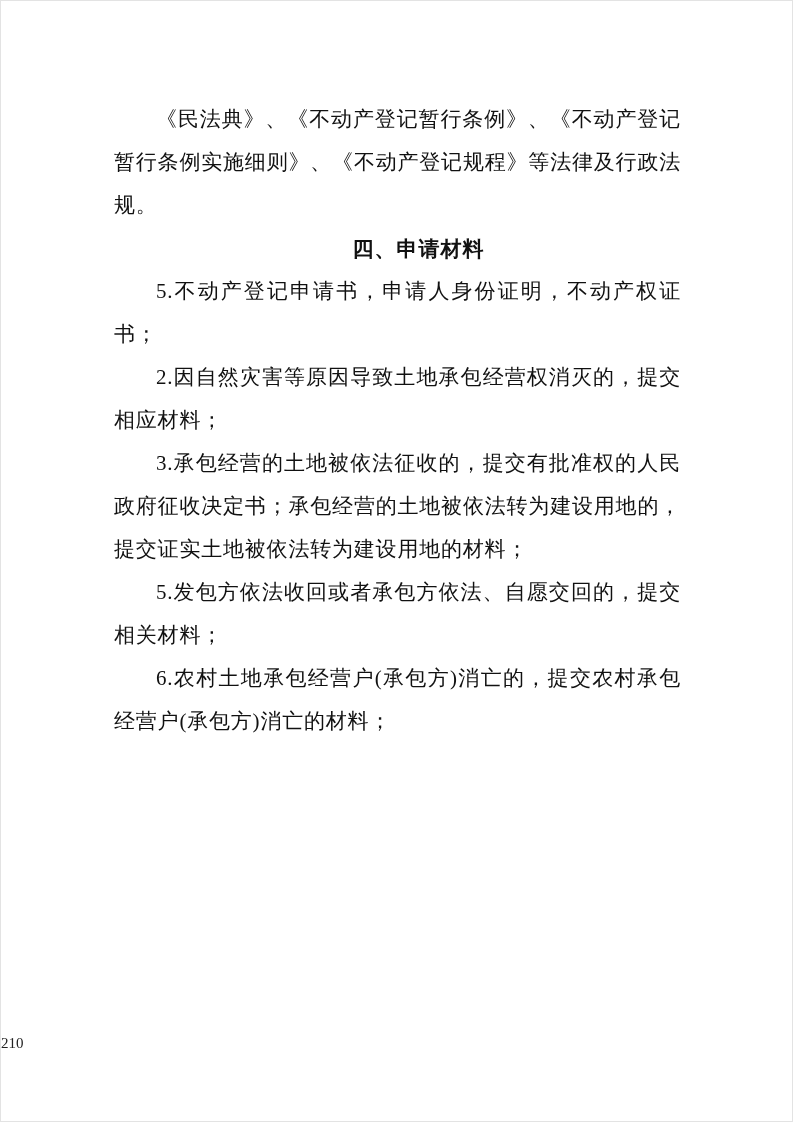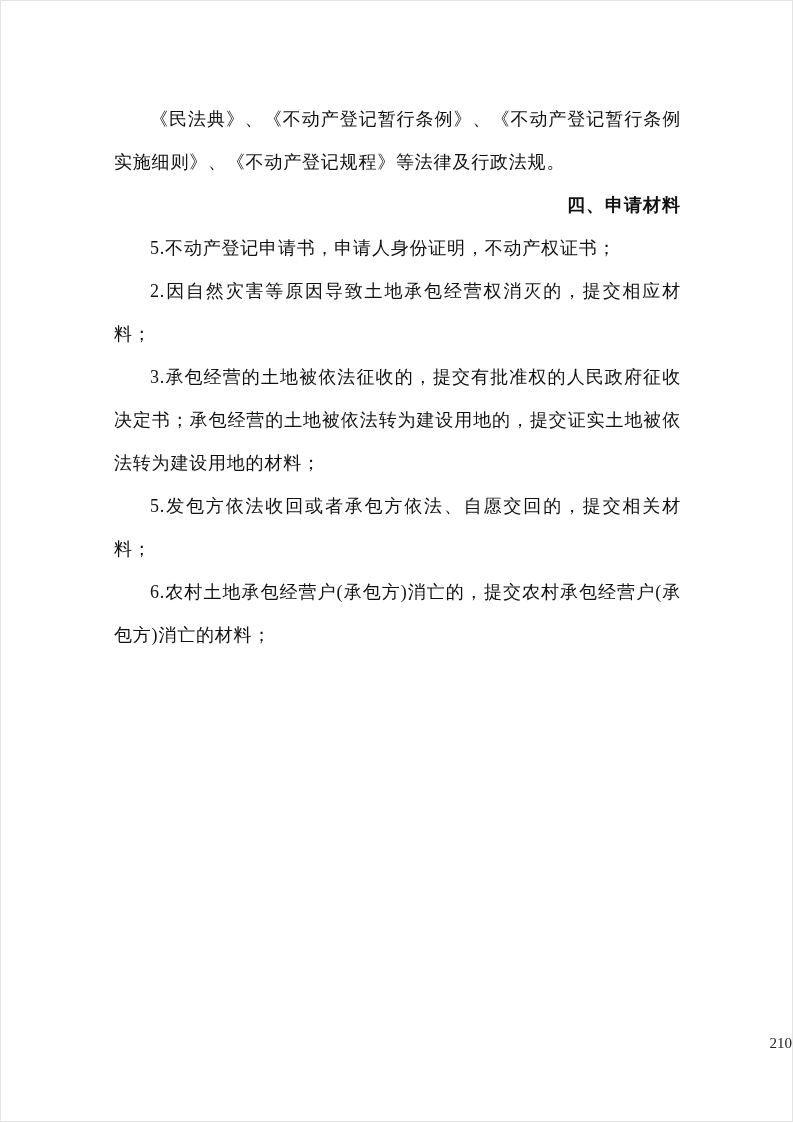--- a/index.html
+++ b/index.html
@@ -20,40 +20,40 @@
   }
   .content {
     position: absolute;
     left: 113px;
     top: 97px;
     width: 567px;
   }
   .content p {
     margin: 0;
     padding: 0;
-    font-size: 18px;
+    font-size: 21px;
     line-height: 43px;
     letter-spacing: 0.8px;
     text-indent: 2em;
     text-align: justify;
     text-justify: inter-ideograph;
     word-break: break-all;
   }
   .content p.heading {
     font-family: "Liberation Sans", "DejaVu Sans", sans-serif;
     font-weight: bold;
-    text-align: right;
+    text-align: center;
     letter-spacing: 1px;
   }
   .page-number {
     position: absolute;
     left: 0;
     top: 1032px;
     width: 100%;
-    text-align: right;
+    text-align: left;
     font-size: 15px;
     line-height: 20px;
     color: #222222;
     font-family: "Liberation Serif", "DejaVu Serif", serif;
   }
 </style>
 </head>
 <body>
 
 <div class="page">

